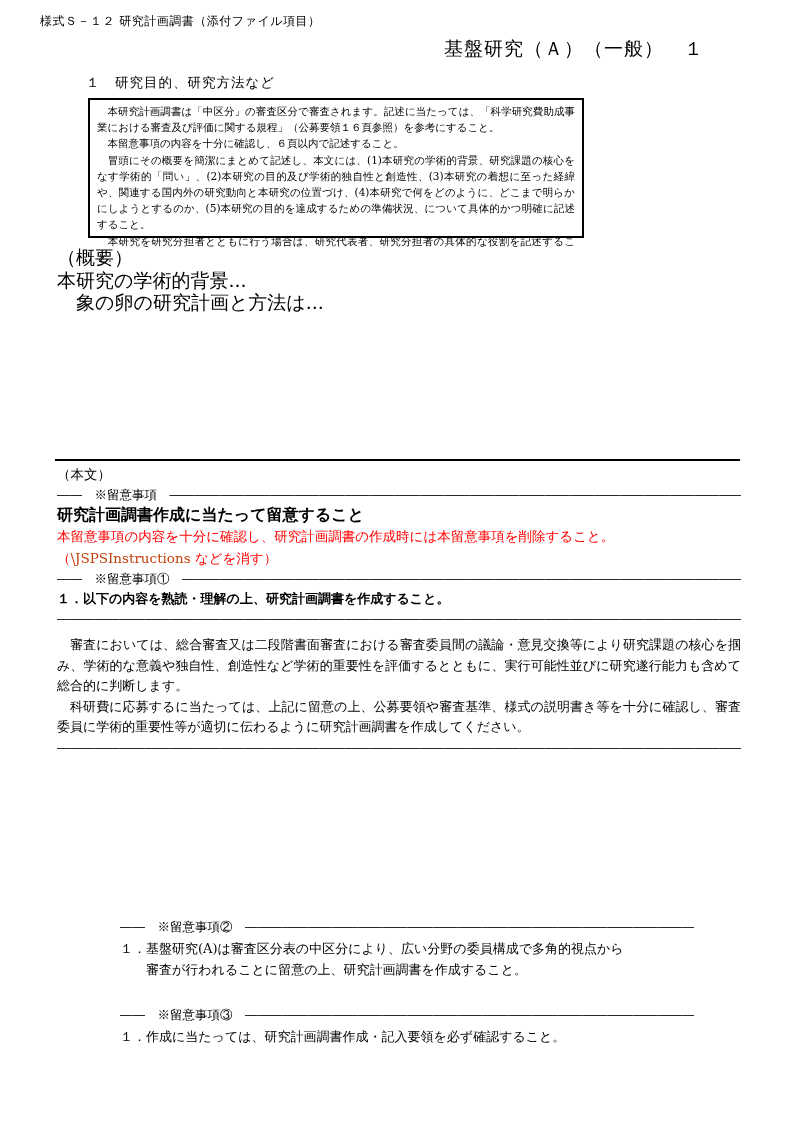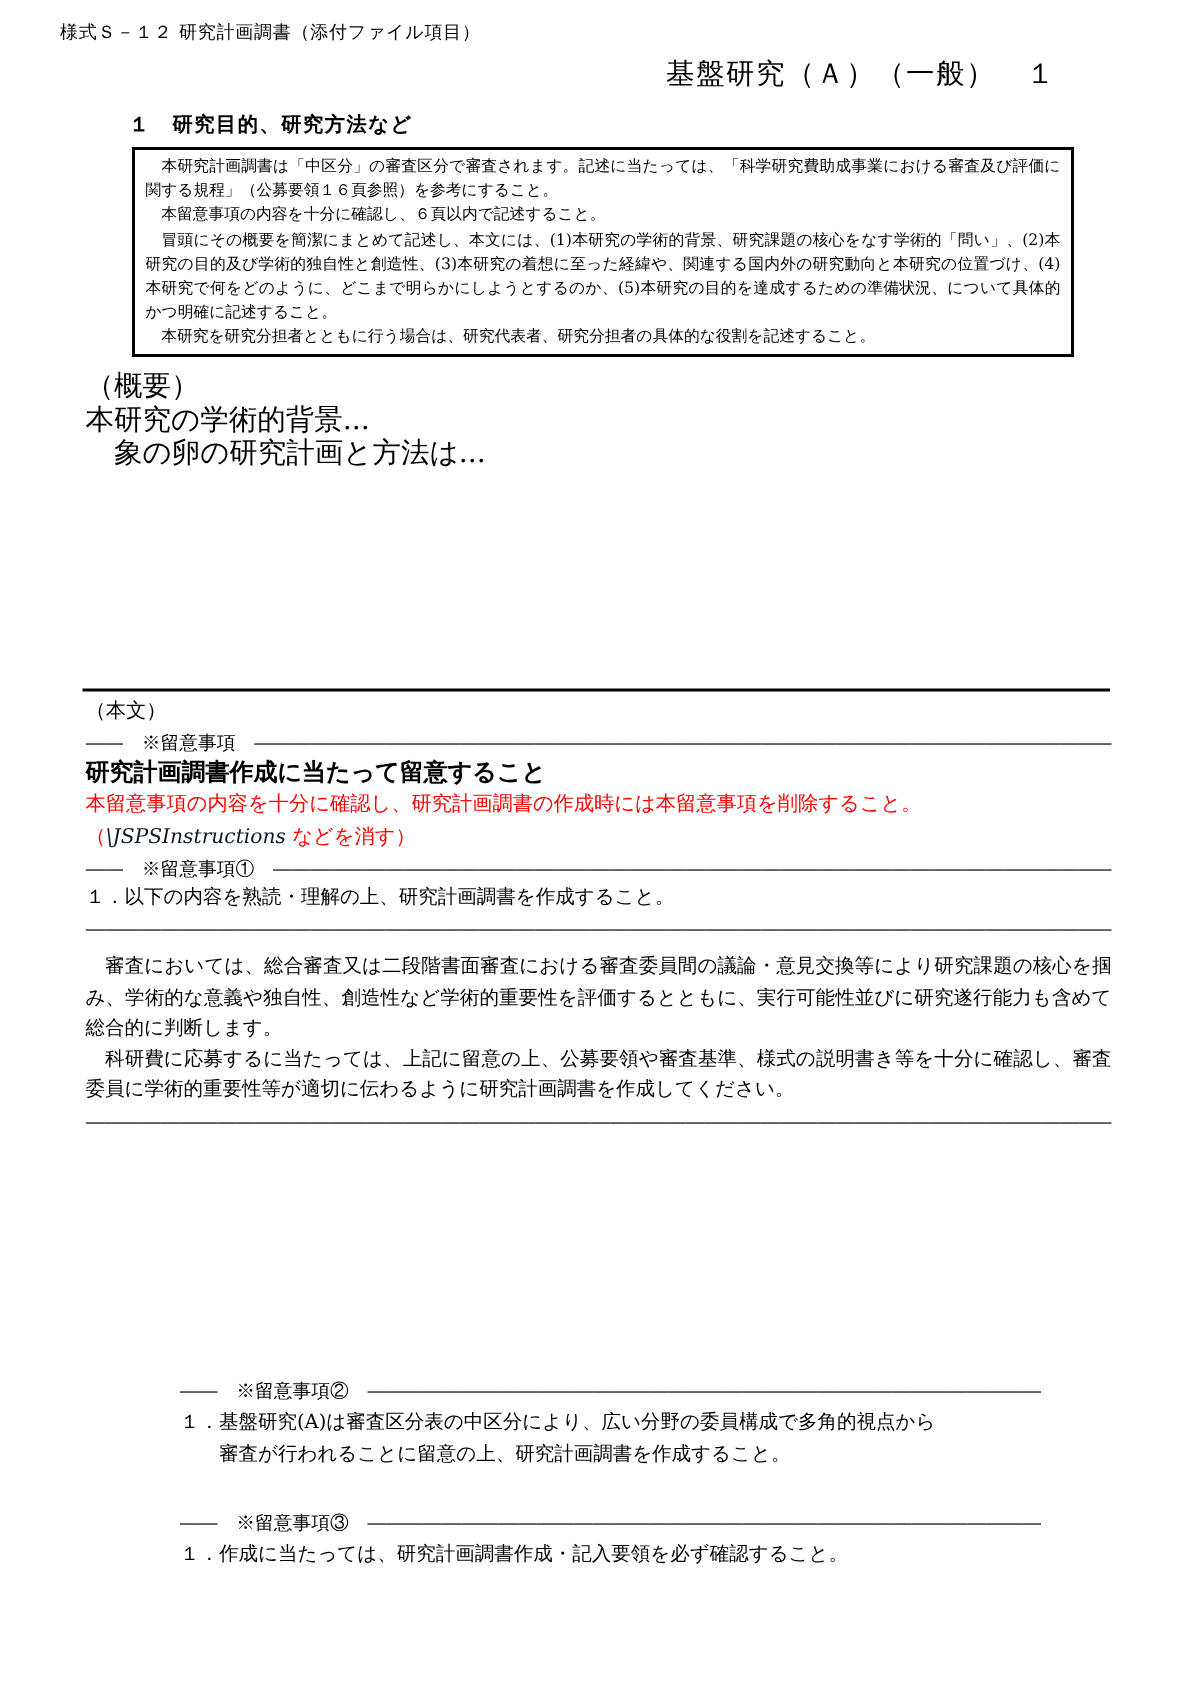--- a/index.html
+++ b/index.html
@@ -6,39 +6,39 @@
   body {
     width: 794px; height: 1123px;
     background: #ffffff; color: #000;
     font-family: "DejaVu Serif", "Liberation Serif", serif;
   }
   .page { position: relative; width: 794px; height: 1123px; overflow: hidden; background: #fff; }
   .page p { margin: 0; }
 
   .form-id { position: absolute; left: 40px; top: 13px; font-size: 12px; letter-spacing: .5px; }
   .category { position: absolute; right: 90px; top: 36px; font-size: 19px; font-weight: normal; letter-spacing: 1px; }
-  .sec-title { position: absolute; left: 86px; top: 74px; font-size: 13.5px; font-weight: bold; letter-spacing: 1px; margin: 0; }
+  .sec-title { position: absolute; left: 86px; top: 74px; font-size: 13.5px; font-weight: normal; letter-spacing: 1px; margin: 0; }
 
   .inst-box {
-    position: absolute; left: 88px; top: 98px; width: 628px; height: 140px;
+    position: absolute; left: 88px; top: 98px; width: 496px; height: 140px;
     border: 2px solid #000; box-sizing: border-box;
     padding: 3px 7px 0 7px; font-size: 10.5px; line-height: 16.2px; text-align: justify;
   }
 
   .summary { position: absolute; left: 57px; top: 246px; font-size: 19px; line-height: 22.5px; }
 
   .rule { position: absolute; left: 55px; top: 459px; width: 685px; height: 0; border-top: 2px solid #000; }
 
   .main { position: absolute; left: 57px; top: 464px; width: 684px; font-size: 13px; }
   .body-heading { font-size: 13.5px; line-height: 21px; }
   .dash { font-size: 12.5px; line-height: 19px; white-space: nowrap; overflow: hidden; }
   .note-title { font-size: 16px; font-weight: bold; line-height: 22px; }
   .red { color: #ff0000; font-size: 13.5px; line-height: 21.5px; }
-  .red .code { color: #0f172a; font-style: italic; }
-  .note1 { font-size: 13px; font-weight: normal; line-height: 21px; }
+  .red .code { color: #c2410c; }
+  .note1 { font-size: 13px; font-weight: bold; line-height: 21px; }
   .paras { margin-top: 7px; }
   .paras p { line-height: 20.6px; text-align: justify; }
 
   .note-block { position: absolute; left: 120px; width: 574px; font-size: 13px; }
   .note-block p { line-height: 21.5px; }
   .note-block .indent { padding-left: 26px; }
   .note2 { top: 916px; }
   .note3 { top: 1004px; }
 </style>
 </head>

